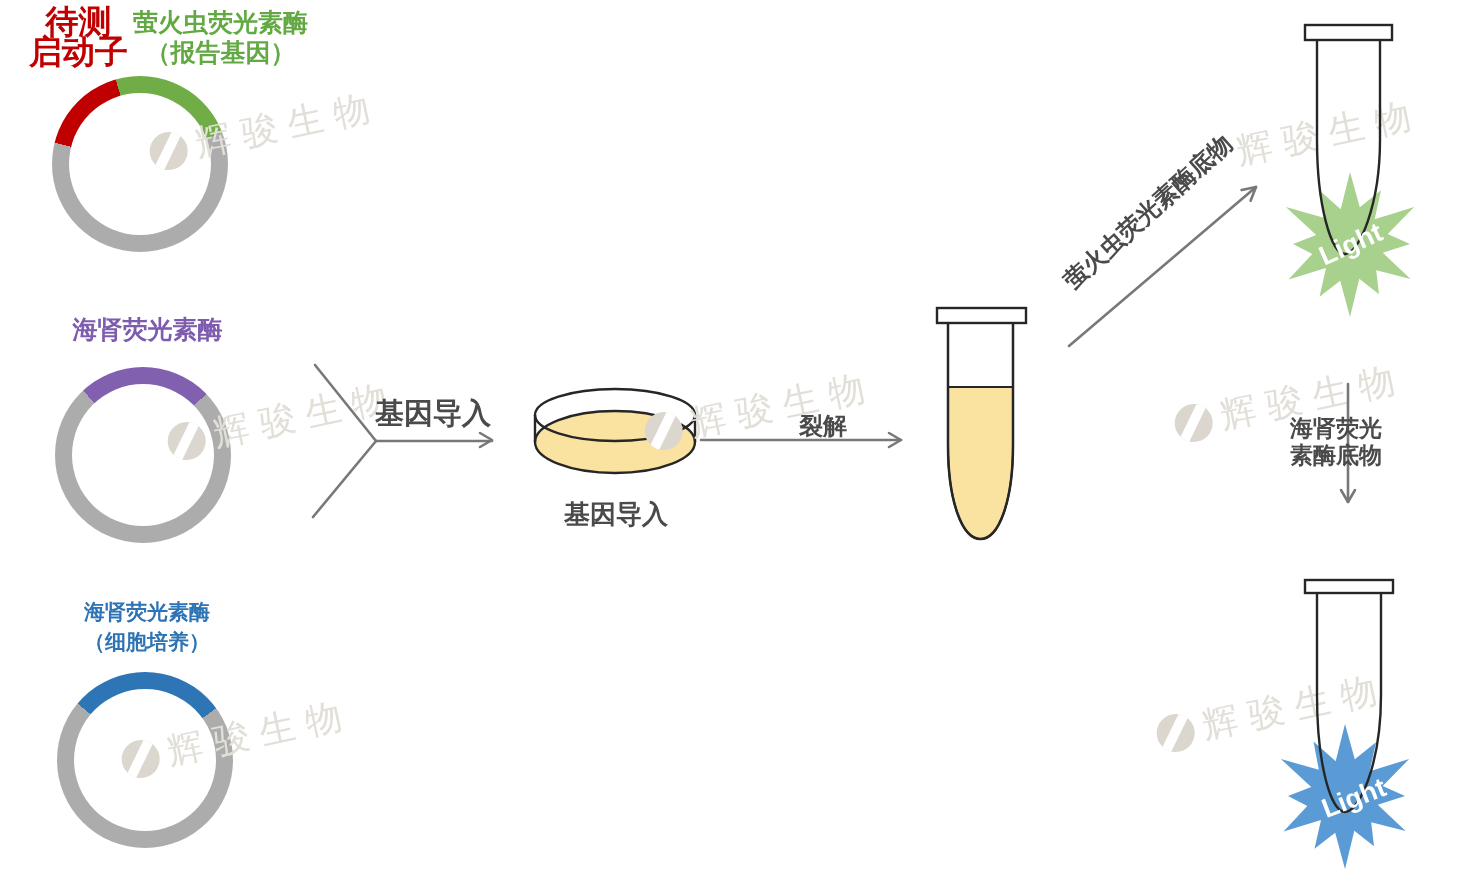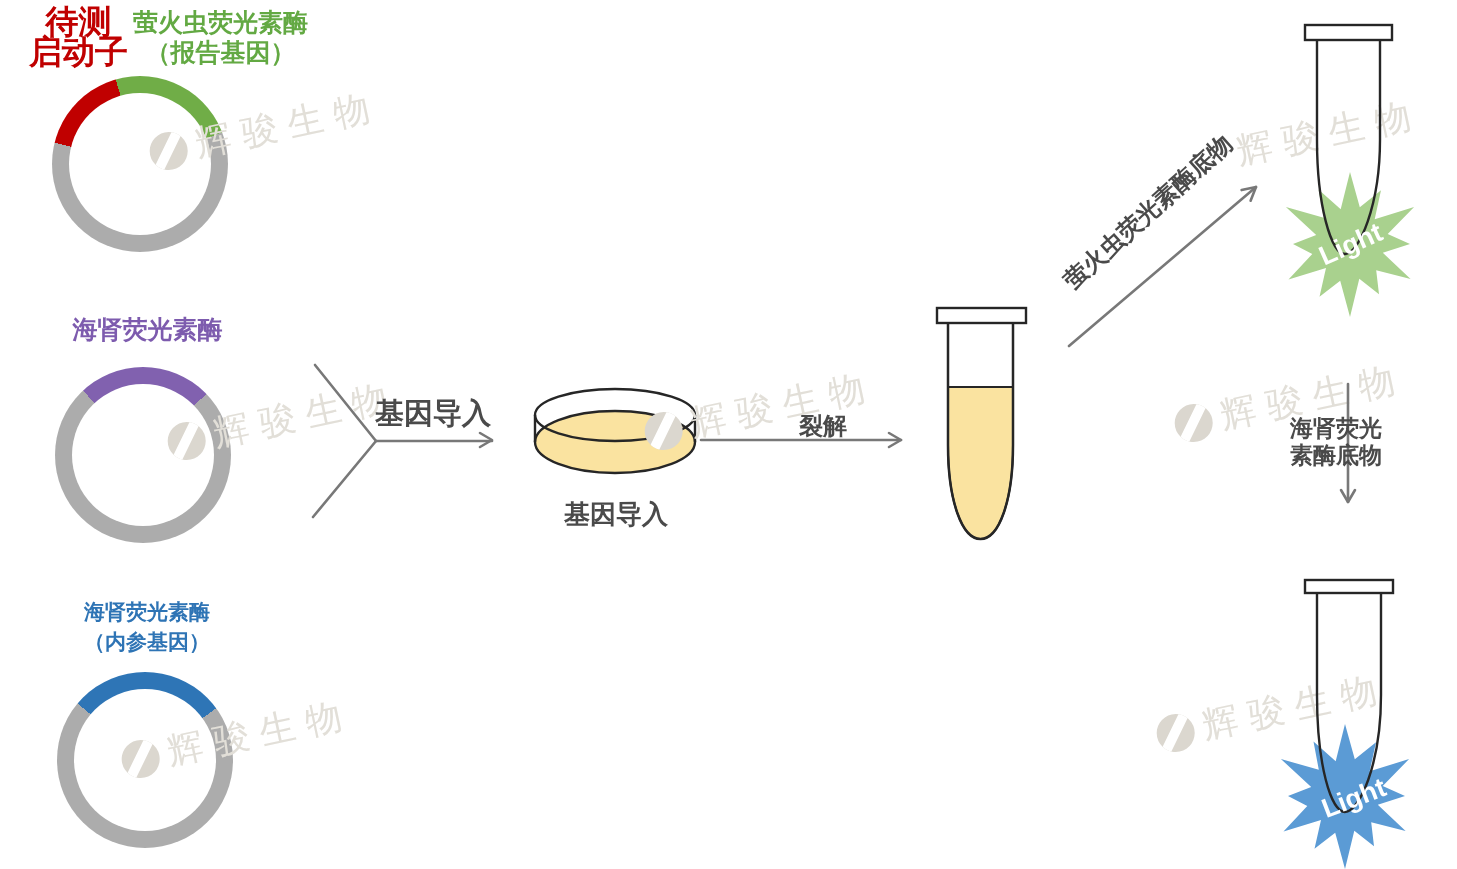--- a/index.html
+++ b/index.html
@@ -105,21 +105,21 @@
     <div>待测</div>
     <div>启动子</div>
   </div>
   <div class="lbl" id="lbl-reporter">
     <div>萤火虫荧光素酶</div>
     <div>（报告基因）</div>
   </div>
   <div class="lbl" id="lbl-tf">海肾荧光素酶</div>
   <div class="lbl" id="lbl-control">
     <div>海肾荧光素酶</div>
-    <div>（内参基因）</div>
+    <div>（细胞培养）</div>
   </div>
 
   <svg class="shape" style="left:528px; top:380px;" width="175" height="105" viewBox="0 0 175 105">
     <ellipse cx="87" cy="62" rx="80" ry="31" style="fill:var(--liquid-yellow); stroke:var(--outline-dark); stroke-width:2.4;"></ellipse>
     <ellipse cx="87" cy="35" rx="80" ry="26" style="fill:none; stroke:var(--outline-dark); stroke-width:2.4;"></ellipse>
     <path d="M7,35 V62 M167,35 V62" style="fill:none; stroke:var(--outline-dark); stroke-width:2.4;"></path>
   </svg>
 
   <svg class="tube" style="left:934px; top:305px;" width="96" height="245" viewBox="0 0 96 245">
     <path d="M14,18 V140 C14,196 28,234 46.5,234 C65,234 79,196 79,140 V18 Z" fill="#fff" stroke="none"></path>

